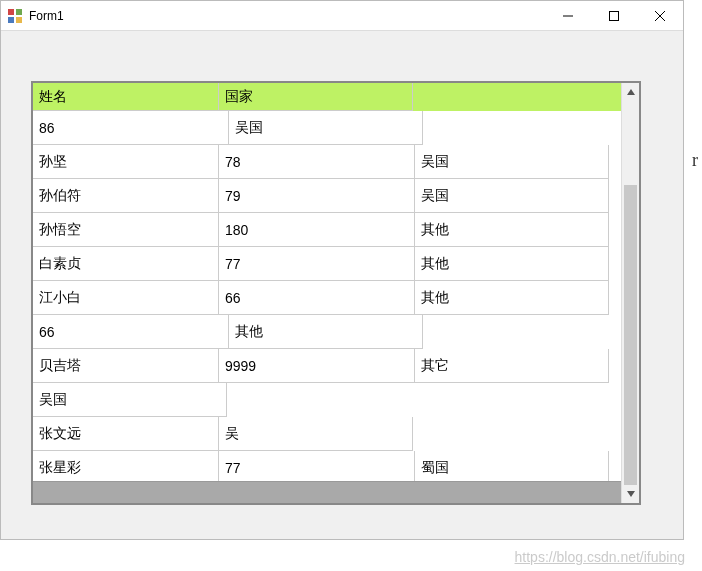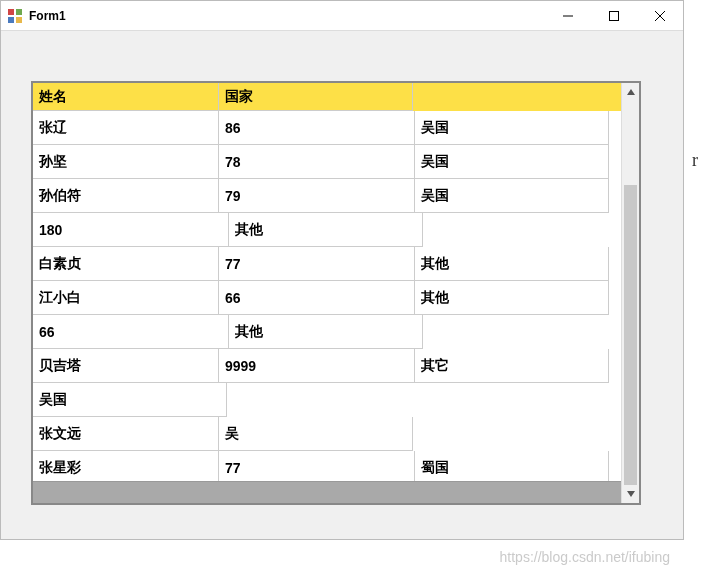--- a/index.html
+++ b/index.html
@@ -14,21 +14,20 @@
       width: 702px;
       height: 571px;
       position: relative;
     }
     .window {
       width: 684px;
       height: 540px;
       border: 1px solid #bbb;
       background: #f0f0f0;
       position: relative;
-      font-weight: bold;
     }
     .titlebar {
       height: 30px;
       background: #fff;
       display: flex;
       align-items: center;
       padding: 0 0 0 6px;
       border-bottom: 1px solid #ddd;
     }
     .title-icon {
@@ -75,21 +74,21 @@
       display: flex;
     }
     .grid-main {
       flex: 1;
       display: flex;
       flex-direction: column;
     }
     .grid-header {
       display: flex;
       height: 28px;
-      background: #fde047;
+      background: #bef264;
     }
     .grid-header-cell {
       border-right: 1px solid #ccc;
       border-bottom: 1px solid #ccc;
       padding: 4px 6px;
       font-size: 14px;
       display: flex;
       align-items: center;
     }
     .col-name { width: 186px; }
@@ -141,24 +140,25 @@
     .scroll-thumb {
       position: absolute;
       left: 2px;
       right: 2px;
       background: #c8c8c8;
       border-radius: 0;
     }
     .watermark {
       position: absolute;
       bottom: 6px;
-      right: 32px;
+      right: 17px;
       font-size: 14px;
       color: rgba(150,150,150,0.5);
       font-family: Arial, sans-serif;
+      text-decoration: underline;
     }
     .cursor-mark {
       position: absolute;
       right: 4px;
       top: 150px;
       font-family: serif;
       font-size: 18px;
       color: #333;
     }
   </style>
@@ -198,35 +198,35 @@
 
   <div class="client-area">
     <div class="grid-container">
       <div class="grid-main">
         <div class="grid-header">
           <div class="grid-header-cell col-name">姓名</div>
           <div class="grid-header-cell col-country">国家</div>
         </div>
         <div class="grid-body" id="grid-body">
             <div class="grid-row">
-              <div class="grid-cell col-name">张辽</div>
               <div class="grid-cell col-attack">86</div>
               <div class="grid-cell col-country">吴国</div>
             </div>
             <div class="grid-row">
               <div class="grid-cell col-name">孙坚</div>
               <div class="grid-cell col-attack">78</div>
               <div class="grid-cell col-country">吴国</div>
             </div>
             <div class="grid-row">
               <div class="grid-cell col-name">孙伯符</div>
               <div class="grid-cell col-attack">79</div>
               <div class="grid-cell col-country">吴国</div>
             </div>
             <div class="grid-row">
+              <div class="grid-cell col-name">孙悟空</div>
               <div class="grid-cell col-attack">180</div>
               <div class="grid-cell col-country">其他</div>
             </div>
             <div class="grid-row">
               <div class="grid-cell col-name">白素贞</div>
               <div class="grid-cell col-attack">77</div>
               <div class="grid-cell col-country">其他</div>
             </div>
             <div class="grid-row">
               <div class="grid-cell col-name">江小白</div>

